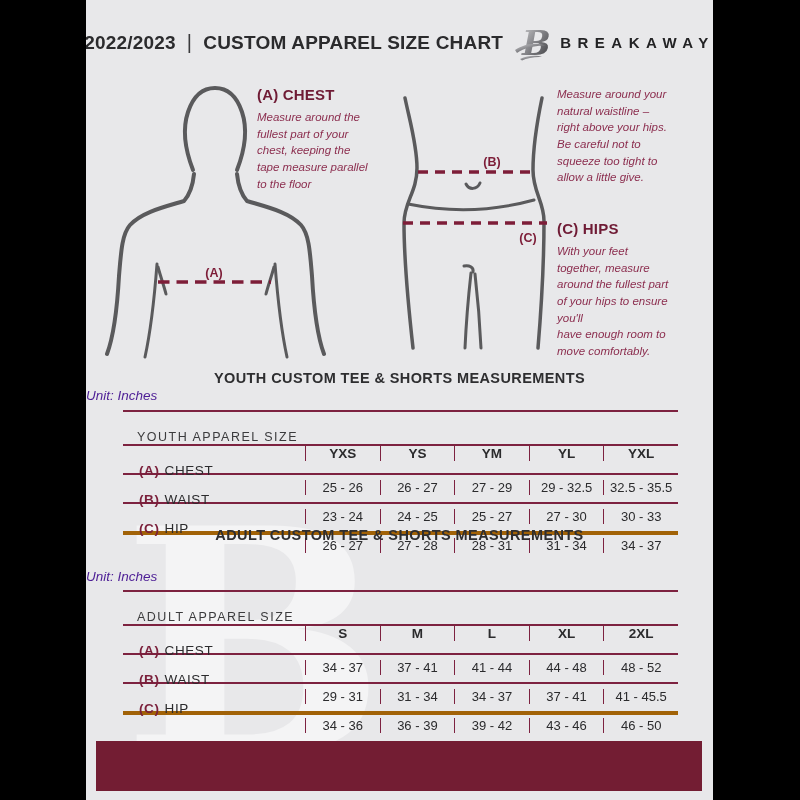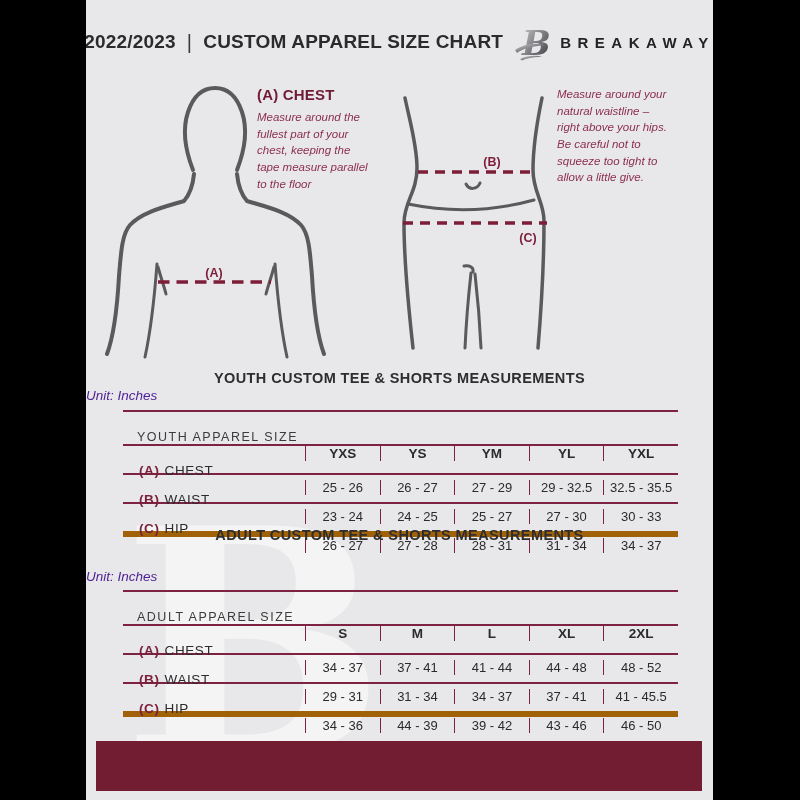--- a/index.html
+++ b/index.html
@@ -1,41 +1,41 @@
 <!DOCTYPE html>
 <html><head>
 <meta charset="utf-8">
 <style>
   html,body{margin:0;padding:0;width:800px;height:800px;overflow:hidden;background:#000;}
   body{font-family:"Liberation Sans", sans-serif;position:relative;}
   .page{position:absolute;left:86px;top:0;width:627px;height:800px;background:#e8e8ea;overflow:hidden;}
 
   
   .header{position:absolute;top:22px;left:0;width:100%;height:40px;display:flex;justify-content:center;align-items:center;gap:12px;z-index:2;}
-  .hdr-text{display:flex;align-items:center;font-weight:bold;color:#2b2b2d;font-size:19px;letter-spacing:0.2px;white-space:nowrap;}
+  .hdr-text{display:flex;align-items:flex-end;font-weight:bold;color:#2b2b2d;font-size:19px;letter-spacing:0.2px;white-space:nowrap;}
   .hdr-divider{font-weight:normal;color:#3a3a3c;padding:0 11px;font-size:20px;}
   .logo-wrap{display:flex;align-items:center;gap:9px;}
   .brand{font-size:15px;font-weight:bold;letter-spacing:6.5px;color:#232325;white-space:nowrap;}
 
   
   .watermark{position:absolute;left:36px;top:488px;font-family:"DejaVu Serif", serif;font-weight:bold;font-size:312px;line-height:1;color:rgba(255,255,255,0.5);z-index:0;user-select:none;}
 
   
   .guide-block{position:absolute;z-index:1;}
   .guide-heading{font-size:15px;font-weight:bold;color:#6f1b35;letter-spacing:0.2px;margin-bottom:6px;}
   .guide-body{font-size:11.5px;font-style:italic;color:#8c2e4f;line-height:1.45;white-space:pre-line;}
 
   .fig{position:absolute;z-index:1;}
 
   
   .section-title{position:absolute;left:0;width:100%;text-align:center;font-size:14.5px;font-weight:bold;color:#2e2e30;letter-spacing:0.4px;z-index:1;}
   .section-unit{position:absolute;left:0;width:100%;text-align:left;font-size:13.5px;font-style:italic;color:#4c1d95;z-index:1;}
 
   
-  .size-table{position:absolute;left:37px;width:555px;border-top:2px solid #7d2240;border-bottom:6px solid #a16207;z-index:1;}
+  .size-table{position:absolute;left:37px;width:555px;border-top:2px solid #7d2240;border-bottom:4px solid #a16207;z-index:1;}
   .t-row{display:grid;grid-template-columns:182px repeat(5,1fr);}
   .t-row + .t-row{border-top:2px solid #7d2240;}
   .t-head{height:32px;}
   .t-data{height:27px;}
   .t-cell{display:flex;align-items:center;justify-content:center;color:#2b2b2d;}
   .t-cell.v{border-left:1.5px solid #7d2240;margin-top:34px;}
   .label-cell{justify-content:flex-start;padding-left:14px;}
   .head-label{font-size:12.5px;letter-spacing:1.5px;color:#3b3b3d;}
   .col-head{font-size:13.5px;font-weight:bold;}
   .row-label{padding-left:16px;font-size:13.5px;letter-spacing:0.6px;}
@@ -115,20 +115,30 @@
 to the floor</div>
   </div>
   <div class="guide-block" style="left:471px;top:86px;width:152px;">
     <div class="guide-body">Measure around your
 natural waistline –
 right above your hips.
 Be careful not to
 squeeze too tight to
 allow a little give.</div>
   </div>
+  <div class="guide-block" style="left:471px;top:220px;width:158px;">
+    <div class="guide-heading">(C) HIPS</div>
+    <div class="guide-body">With your feet
+together, measure
+around the fullest part
+of your hips to ensure
+you'll
+have enough room to
+move comfortably.</div>
+  </div>
 
   <div class="section-title" style="top:370px;">YOUTH CUSTOM TEE &amp; SHORTS MEASUREMENTS</div>
   <div class="section-unit" style="top:388px;">Unit: Inches</div>
 
   <div class="size-table" style="top:410px;">
     <div class="t-row t-head">
       <div class="t-cell label-cell head-label">YOUTH APPAREL SIZE</div>
       <div class="t-cell v col-head">YXS</div>
       <div class="t-cell v col-head">YS</div>
       <div class="t-cell v col-head">YM</div>
@@ -203,21 +213,21 @@
       <div class="t-cell v t-val">34 - 37</div>
       <div class="t-cell v t-val">37 - 41</div>
       <div class="t-cell v t-val">41 - 45.5</div>
     </div>
     <div class="t-row t-data">
       <div class="t-cell label-cell row-label">
           <span class="row-key">(C)</span>
           <span>HIP</span>
         </div>
       <div class="t-cell v t-val">34 - 36</div>
-      <div class="t-cell v t-val">44 - 39</div>
+      <div class="t-cell v t-val">36 - 39</div>
       <div class="t-cell v t-val">39 - 42</div>
       <div class="t-cell v t-val">43 - 46</div>
       <div class="t-cell v t-val">46 - 50</div>
     </div>
   </div>
 
   <div class="footer-bar"></div>
 
 </div>
 

